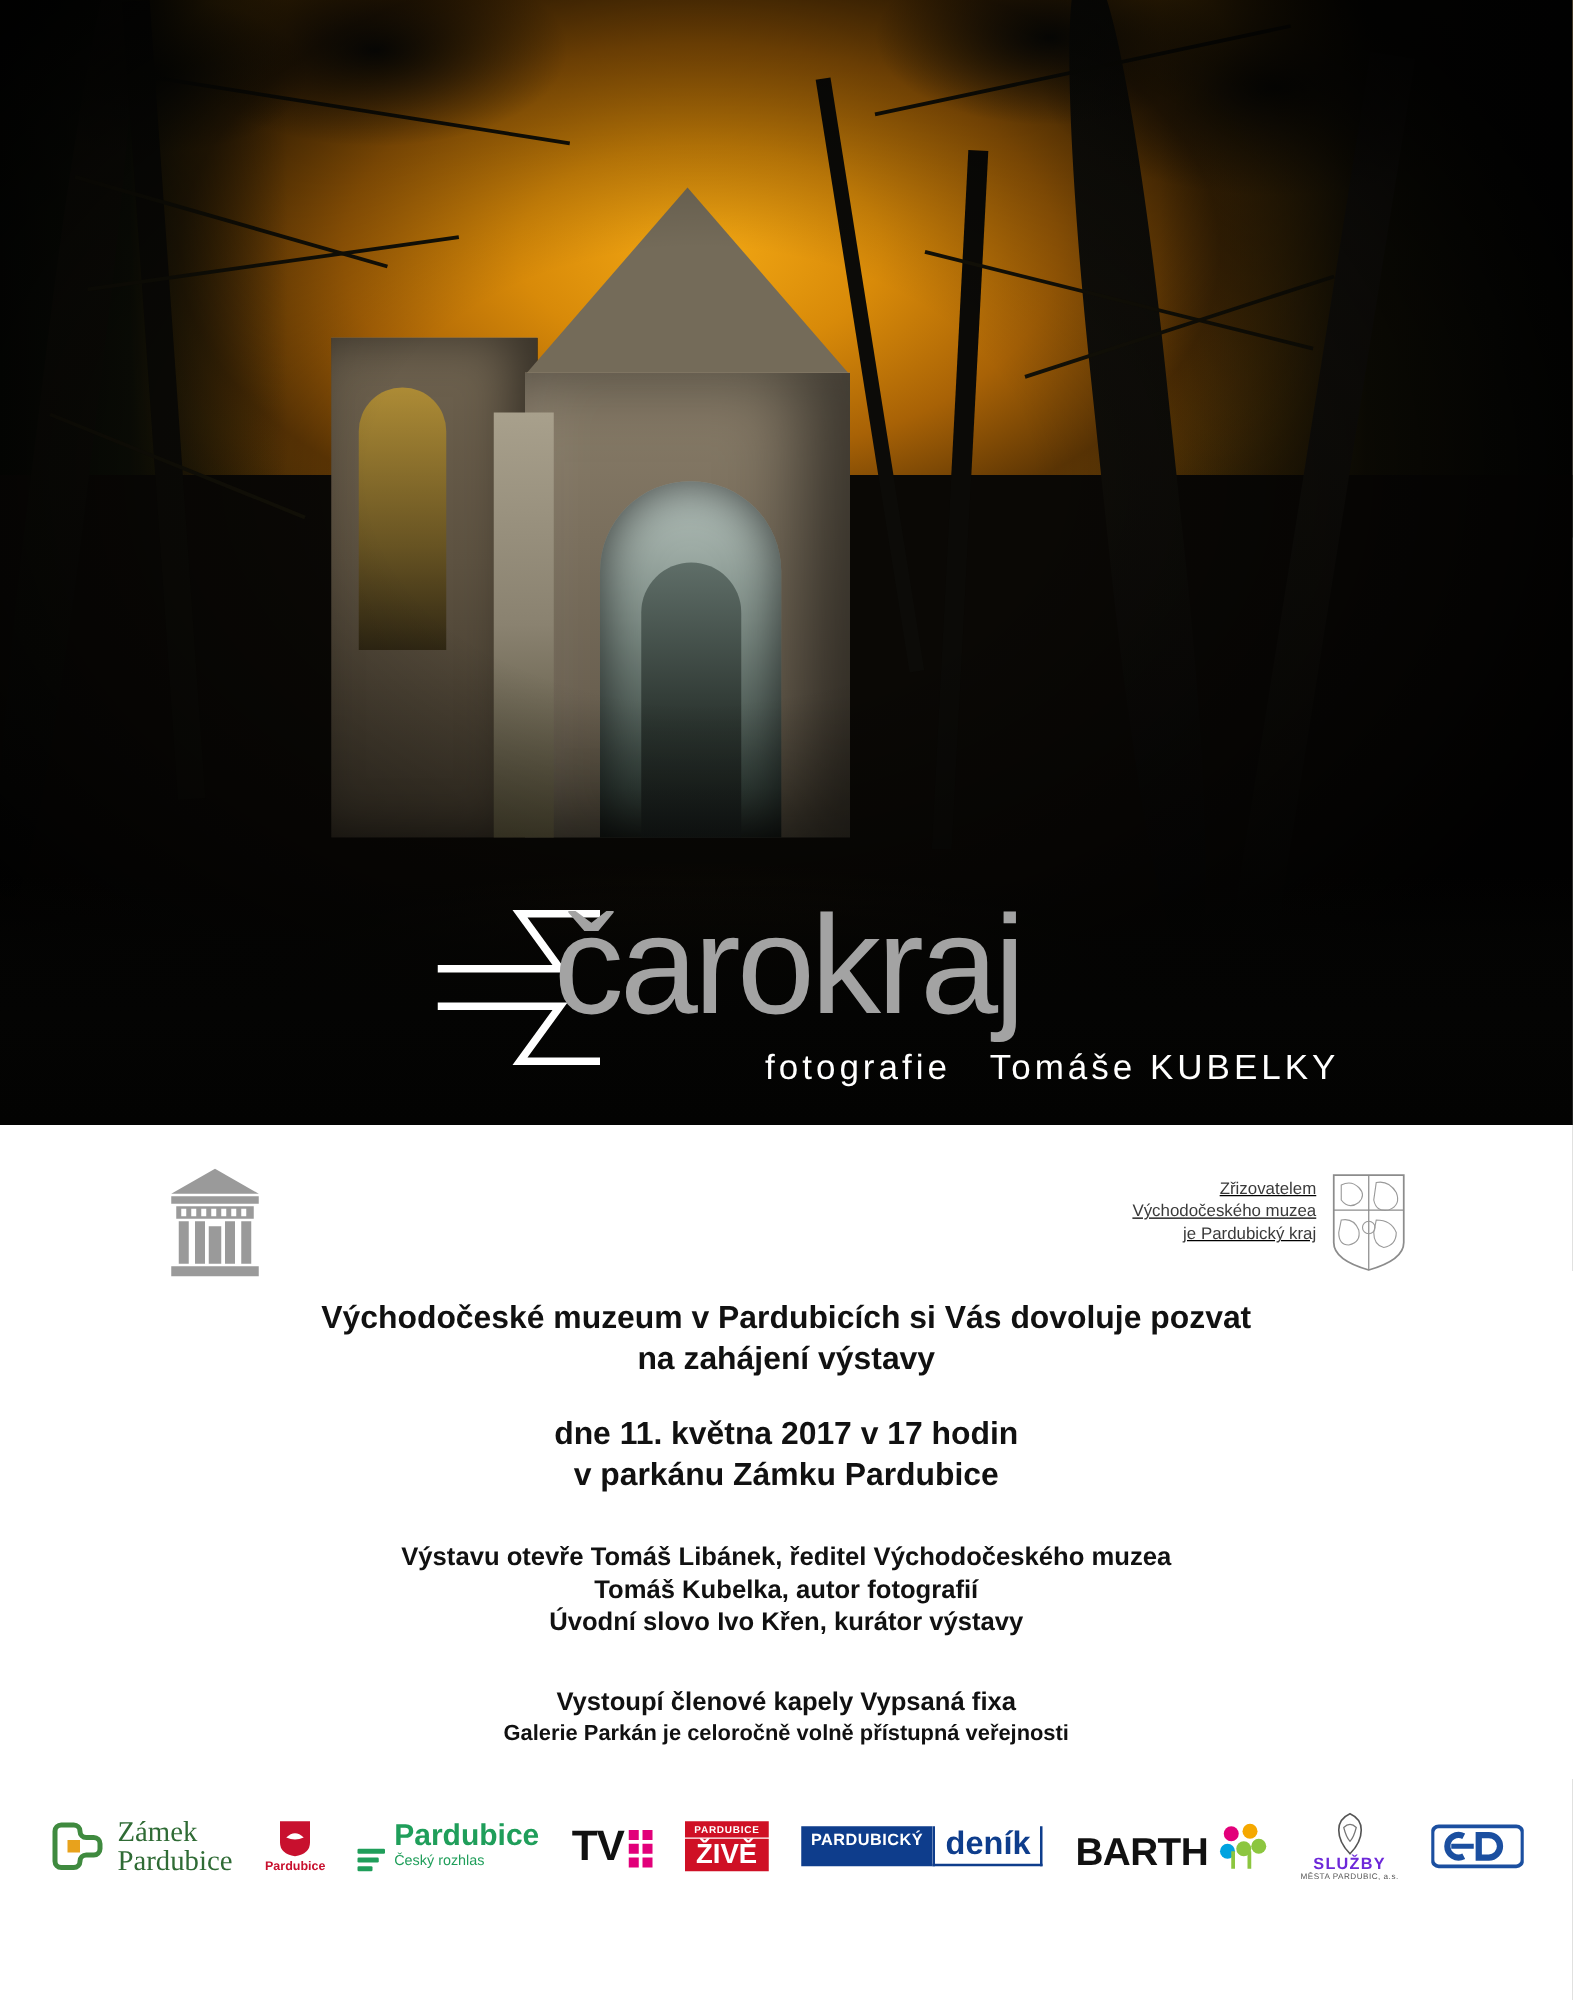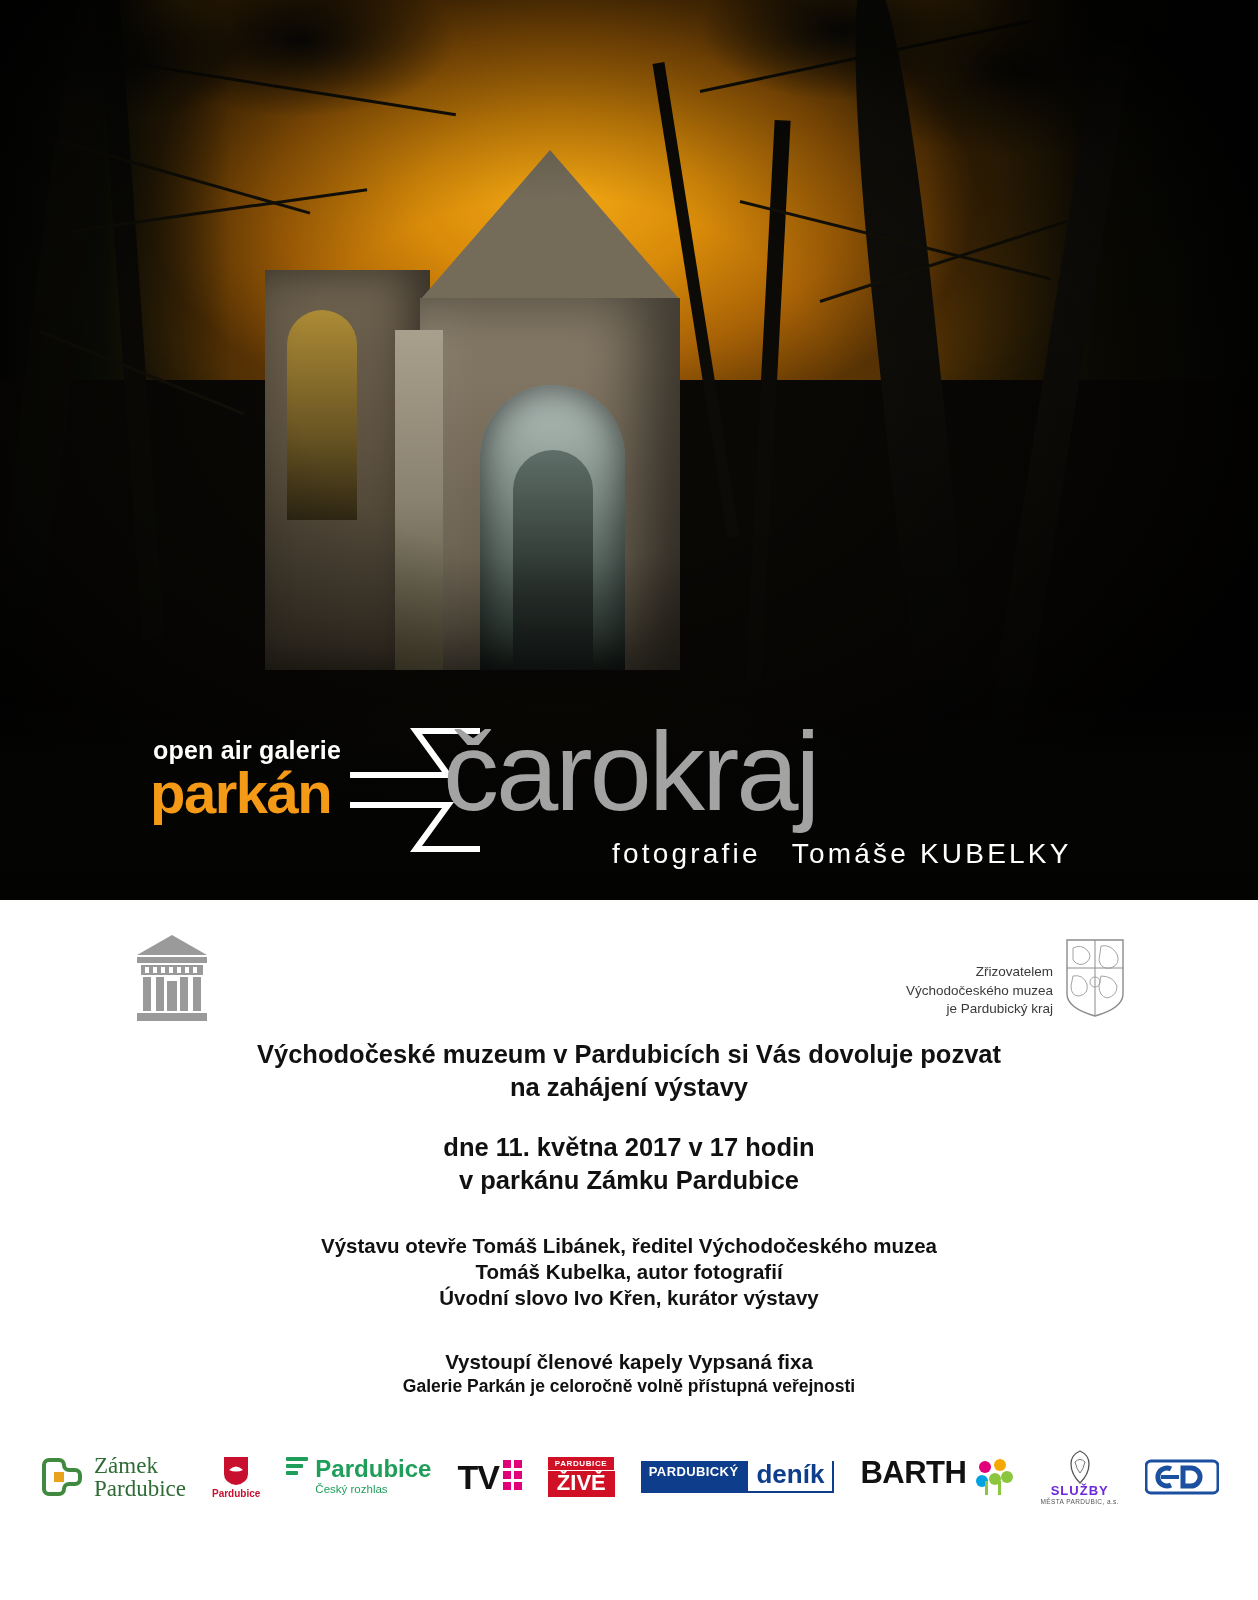--- a/index.html
+++ b/index.html
@@ -218,22 +218,23 @@
 
   .museum-logo {
     position: absolute;
     left: 133px; top: 33px;
     width: 78px; height: 95px;
   }
   .founder {
     position: absolute;
     right: 133px; top: 38px;
     display: flex;
-    align-items: flex-end;
+    align-items: flex-start;
     gap: 12px;
+    text-decoration: underline;
   }
   .founder-text {
     text-align: right;
     color: #3a3a3a;
     font-size: 13.5px;
     line-height: 1.35;
     padding-top: 4px;
   }
   .founder-crest {
     width: 60px; height: 80px;
@@ -281,21 +282,21 @@
   .sponsors {
     position: absolute;
     left: 0; bottom: 88px;
     width: 1258px;
     height: 70px;
     display: flex;
     align-items: center;
     justify-content: center;
     gap: 26px;
   }
-  .sp { display: flex; align-items: flex-start; }
+  .sp { display: flex; align-items: flex-end; }
 
   .sp-zamek { gap: 9px; }
   .sp-zamek .knot { width: 46px; height: 46px; }
   .sp-zamek .txt {
     color: #2f6b35;
     font-family: "Liberation Serif", serif;
     font-size: 23px;
     line-height: 1.02;
   }
   .sp-pardubice-city { flex-direction: column; align-items: center; gap: 2px; }
@@ -381,24 +382,20 @@
   <div class="branch" style="left:700px; top:90px; width:340px; transform: rotate(-12deg);"></div>
   <div class="branch" style="left:740px; top:200px; width:320px; transform: rotate(14deg);"></div>
   <div class="branch" style="left:820px; top:300px; width:260px; transform: rotate(-18deg);"></div>
   <div class="branch" style="left:40px; top:330px; width:220px; transform: rotate(22deg);"></div>
 
   <div class="canopy"></div>
   <div class="vignette"></div>
   <div class="black-band"></div>
 
   <div class="lockup">
-    <div class="parkan-block">
-      <p class="openair">open air  galerie</p>
-      <p class="parkan">parkán</p>
-    </div>
 
     <div class="arrow-wedge">
       <svg width="130" height="126" viewBox="0 0 130 126">
         <polygon points="0,44 92,44 60,0 130,0 130,6 72,6 104,50 0,50" fill="#ffffff"></polygon>
         <polygon points="0,74 104,74 72,118 130,118 130,124 60,124 92,80 0,80" fill="#ffffff"></polygon>
       </svg>
     </div>
 
     <p class="carokraj">čarokraj</p>
 

